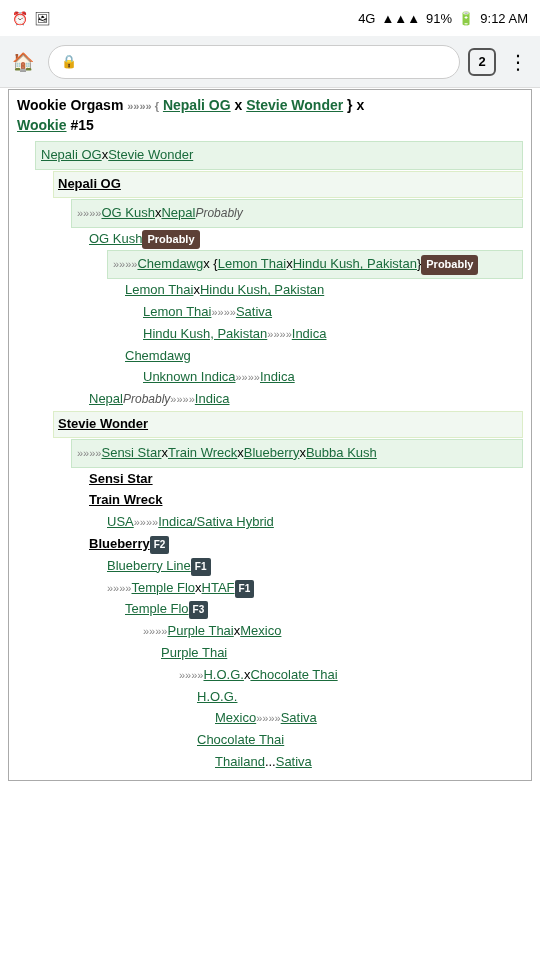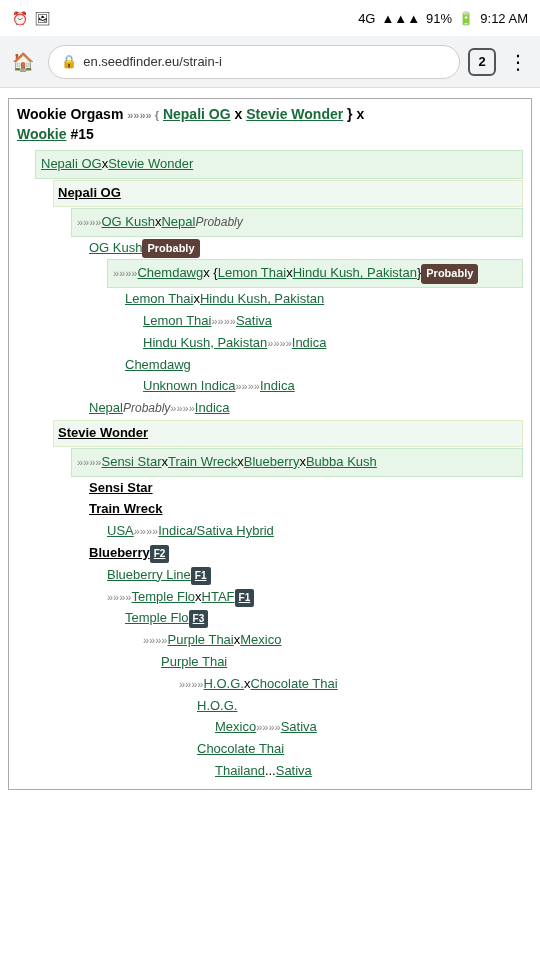--- a/index.html
+++ b/index.html
@@ -65,21 +65,21 @@
       font-size: 13px;
       font-weight: bold;
     }
     .menu-dots {
       font-size: 20px;
       padding: 4px;
     }
 
     
     .content {
-      padding: 10px 8px;
+      padding: 1px 8px;
       overflow-x: hidden;
     }
 
     .outer-box {
       border: 1px solid #aaa;
       padding: 6px 8px;
       background: #fff;
     }
 
     
@@ -139,21 +139,20 @@
 
     
     .f-badge {
       display: inline-block;
       background: #37474f;
       color: #fff;
       font-size: 10px;
       padding: 1px 4px;
       border-radius: 2px;
       font-weight: bold;
-      text-decoration: underline;
     }
 
     .indent1 { padding-left: 18px; }
 
     .row {
       display: flex;
       align-items: baseline;
       flex-wrap: wrap;
       line-height: 1.6;
       margin: 1px 0;
@@ -173,21 +172,20 @@
   <span>🔋</span>
   <span>9:12 AM</span>
 </div>
 
 <div class="browser-bar">
   <div class="browser-icon">
     <span>🏠</span>
   </div>
   <div class="url-bar">
     <span>🔒</span>
-    <span>en.seedfinder.eu/strain-i</span>
   </div>
   <div class="tab-count">2</div>
   <div class="menu-dots">⋮</div>
 </div>
 
 <div class="content">
   <div class="outer-box">
 
     <div class="title-line">
       <span>Wookie Orgasm</span>

